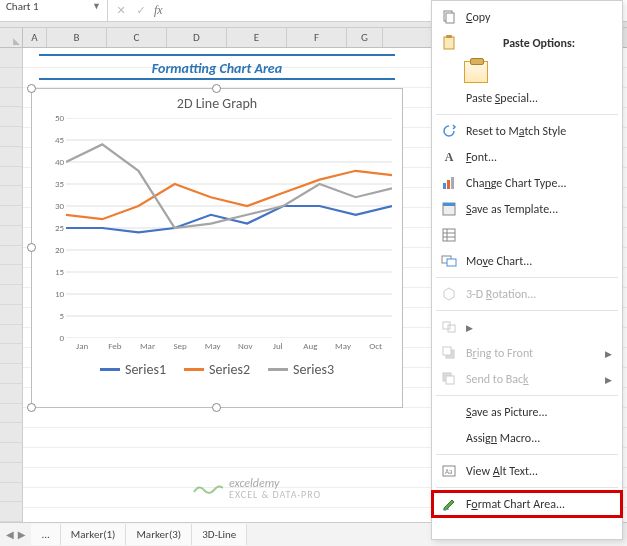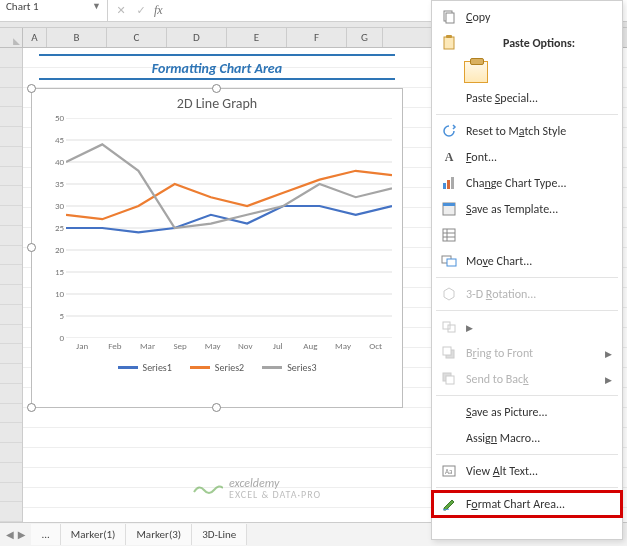--- a/index.html
+++ b/index.html
@@ -27,21 +27,21 @@
   
   .chart-object { position: absolute; left: 8px; top: 40px; width: 372px; height: 320px; background: #fff; border: 1px solid #bdbdbd; }
   .chart-title { text-align: center; font-size: 14px; color: #595959; padding: 6px 0 2px; font-family: Calibri, sans-serif; }
   .plot-area { position: relative; margin: 4px 10px 2px 34px; height: 220px; }
   .y-axis { position: absolute; left: -30px; top: 0; bottom: 0; width: 28px; display: flex; flex-direction: column-reverse; justify-content: space-between; }
   .y-tick { font-size: 9px; color: #777; text-align: right; height: 0; line-height: 0; }
   .gridlines line { stroke: #e0e0e0; stroke-width: 1; }
   .series path { fill: none; stroke-width: 2.2; }
   .x-axis { display: flex; margin: 2px 10px 0 34px; }
   .x-tick { flex: 1; font-size: 9px; color: #777; text-align: center; }
-  .legend-row { display: flex; justify-content: center; gap: 18px; margin-top: 10px; font-size: 10px; color: #595959; }
+  .legend-row { display: flex; justify-content: center; gap: 18px; margin-top: 10px; font-size: 14px; color: #595959; }
   .legend-item { display: flex; align-items: center; gap: 5px; }
   .legend-swatch { width: 20px; height: 2.5px; }
   
   .sel-handle { position: absolute; width: 9px; height: 9px; border-radius: 50%; background: #fff; border: 1px solid #888; }
   
   .watermark-wrap { position: absolute; left: 170px; top: 428px; display: flex; align-items: center; gap: 6px; opacity: 0.65; }
   .wm-wave { width: 30px; height: 14px; }
   .wm-text { font-size: 12px; font-style: italic; color: #7a7a7a; }
   .wm-sub { font-size: 10px; color: #9a9a9a; letter-spacing: 1px; margin-top: -2px; }
   

